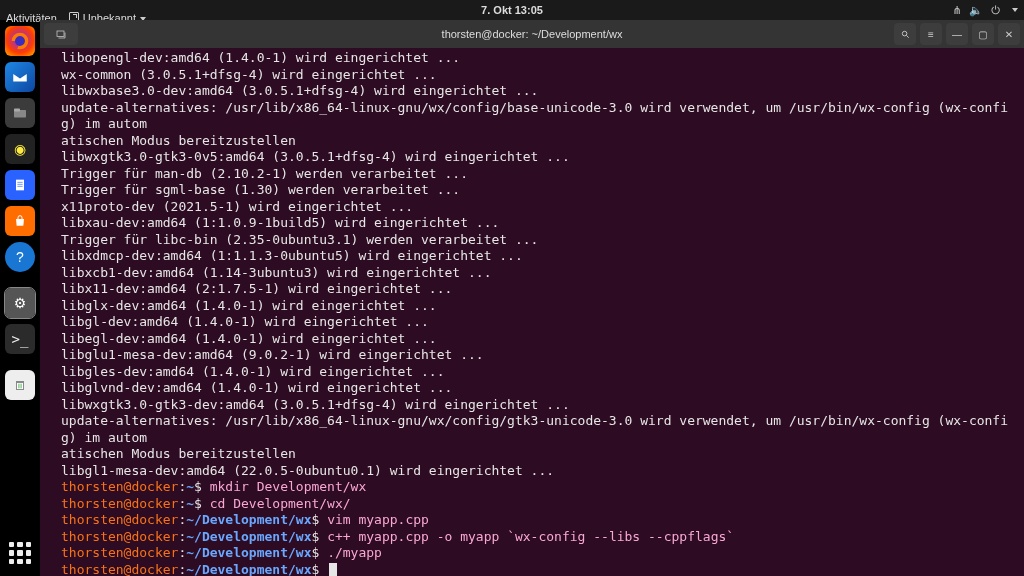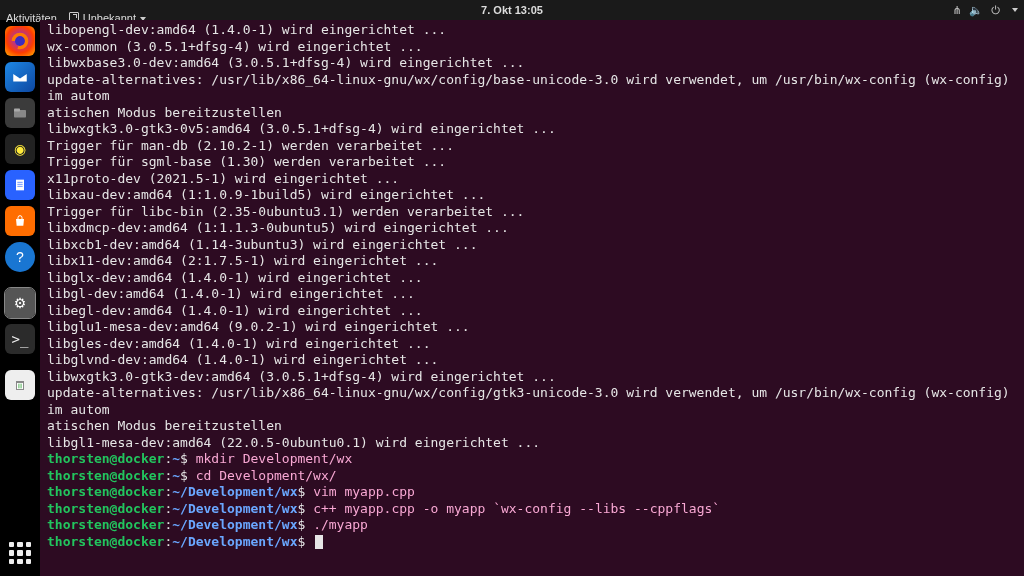--- a/index.html
+++ b/index.html
@@ -83,31 +83,31 @@
     display:flex;align-items:center;justify-content:center;
     color:#ccc;font-size:14px;
   }
   .term-title { position:absolute; left:50%; transform:translateX(-50%); font-weight:500;}
   .win-ctrls { margin-left:auto; display:flex; gap:4px; padding-right:4px; align-items:center;}
   .wc { width:22px;height:22px;border-radius:4px;background:#3d3d3d;display:flex;align-items:center;justify-content:center;color:#ccc;font-size:10px;}
   .wc.search svg{width:11px;height:11px;}
   
   .term-body {
     flex: 1;
-    padding: 2px 4px 4px 7px;
+    padding: 2px 4px 4px 21px;
     font-family: "DejaVu Sans Mono","Ubuntu Mono",monospace;
     font-size: 13px;
     line-height: 16.5px;
     color: #e6e6e6;
     white-space: pre-wrap;
     word-break: break-all;
     overflow: hidden;
   }
   .pline { display:block; }
-  .prompt-user { color:#22c55e; font-weight:bold; }
+  .prompt-user { color:#f97316; font-weight:normal; }
   .prompt-path { color:#6aa7ff; font-weight:bold; }
   .prompt-sep { color:#e6e6e6; }
   .cmd { color:#f9a8d4; }
   .cursor {
     display:inline-block; width:8px; height:14px;
     background:#e6e6e6; vertical-align:text-bottom;
     margin-left:2px;
   }
 </style>
 </head>
@@ -181,14 +181,36 @@
       <span></span>
       <span></span>
       <span></span>
       <span></span>
       <span></span>
       <span></span>
   </div>
 </div>
 
 <div class="term-window">
+  <div class="term-titlebar">
+    <div class="tab-btn">
+        <svg viewBox="0 0 24 24" width="12" height="12">
+          <rect x="4" y="6" width="14" height="11" fill="none" stroke="#ccc" stroke-width="1.5"></rect>
+          <line x1="20" y1="9" x2="20" y2="20" stroke="#ccc" stroke-width="1.5"></line>
+          <line x1="7" y1="20" x2="20" y2="20" stroke="#ccc" stroke-width="1.5"></line>
+        </svg>
+      </div>
+    <div class="term-title">thorsten@docker: ~/Development/wx</div>
+    <div class="win-ctrls">
+      <div class="wc search">
+          <svg viewBox="0 0 24 24">
+            <circle cx="10" cy="10" r="5" fill="none" stroke="#ccc" stroke-width="2"></circle>
+            <line x1="14" y1="14" x2="19" y2="19" stroke="#ccc" stroke-width="2"></line>
+          </svg>
+        </div>
+      <div class="wc">≡</div>
+      <div class="wc">—</div>
+      <div class="wc">▢</div>
+      <div class="wc">✕</div>
+    </div>
+  </div>
   <div class="term-body" id="term-body"><span class="pline">libopengl-dev:amd64 (1.4.0-1) wird eingerichtet ...</span><span class="pline">wx-common (3.0.5.1+dfsg-4) wird eingerichtet ...</span><span class="pline">libwxbase3.0-dev:amd64 (3.0.5.1+dfsg-4) wird eingerichtet ...</span><span class="pline">update-alternatives: /usr/lib/x86_64-linux-gnu/wx/config/base-unicode-3.0 wird verwendet, um /usr/bin/wx-config (wx-config) im autom</span><span class="pline">atischen Modus bereitzustellen</span><span class="pline">libwxgtk3.0-gtk3-0v5:amd64 (3.0.5.1+dfsg-4) wird eingerichtet ...</span><span class="pline">Trigger für man-db (2.10.2-1) werden verarbeitet ...</span><span class="pline">Trigger für sgml-base (1.30) werden verarbeitet ...</span><span class="pline">x11proto-dev (2021.5-1) wird eingerichtet ...</span><span class="pline">libxau-dev:amd64 (1:1.0.9-1build5) wird eingerichtet ...</span><span class="pline">Trigger für libc-bin (2.35-0ubuntu3.1) werden verarbeitet ...</span><span class="pline">libxdmcp-dev:amd64 (1:1.1.3-0ubuntu5) wird eingerichtet ...</span><span class="pline">libxcb1-dev:amd64 (1.14-3ubuntu3) wird eingerichtet ...</span><span class="pline">libx11-dev:amd64 (2:1.7.5-1) wird eingerichtet ...</span><span class="pline">libglx-dev:amd64 (1.4.0-1) wird eingerichtet ...</span><span class="pline">libgl-dev:amd64 (1.4.0-1) wird eingerichtet ...</span><span class="pline">libegl-dev:amd64 (1.4.0-1) wird eingerichtet ...</span><span class="pline">libglu1-mesa-dev:amd64 (9.0.2-1) wird eingerichtet ...</span><span class="pline">libgles-dev:amd64 (1.4.0-1) wird eingerichtet ...</span><span class="pline">libglvnd-dev:amd64 (1.4.0-1) wird eingerichtet ...</span><span class="pline">libwxgtk3.0-gtk3-dev:amd64 (3.0.5.1+dfsg-4) wird eingerichtet ...</span><span class="pline">update-alternatives: /usr/lib/x86_64-linux-gnu/wx/config/gtk3-unicode-3.0 wird verwendet, um /usr/bin/wx-config (wx-config) im autom</span><span class="pline">atischen Modus bereitzustellen</span><span class="pline">libgl1-mesa-dev:amd64 (22.0.5-0ubuntu0.1) wird eingerichtet ...</span><span class="pline"><span class="prompt-user">thorsten@docker</span><span class="prompt-sep">:</span><span class="prompt-path">~</span><span class="prompt-sep">$ </span><span class="cmd">mkdir Development/wx</span></span><span class="pline"><span class="prompt-user">thorsten@docker</span><span class="prompt-sep">:</span><span class="prompt-path">~</span><span class="prompt-sep">$ </span><span class="cmd">cd Development/wx/</span></span><span class="pline"><span class="prompt-user">thorsten@docker</span><span class="prompt-sep">:</span><span class="prompt-path">~/Development/wx</span><span class="prompt-sep">$ </span><span class="cmd">vim myapp.cpp</span></span><span class="pline"><span class="prompt-user">thorsten@docker</span><span class="prompt-sep">:</span><span class="prompt-path">~/Development/wx</span><span class="prompt-sep">$ </span><span class="cmd">c++ myapp.cpp -o myapp `wx-config --libs --cppflags`</span></span><span class="pline"><span class="prompt-user">thorsten@docker</span><span class="prompt-sep">:</span><span class="prompt-path">~/Development/wx</span><span class="prompt-sep">$ </span><span class="cmd">./myapp</span></span><span class="pline"><span class="prompt-user">thorsten@docker</span><span class="prompt-sep">:</span><span class="prompt-path">~/Development/wx</span><span class="prompt-sep">$ </span><span class="cmd"></span><span class="cursor"></span></span></div>
 </div>
 
 </body></html>

